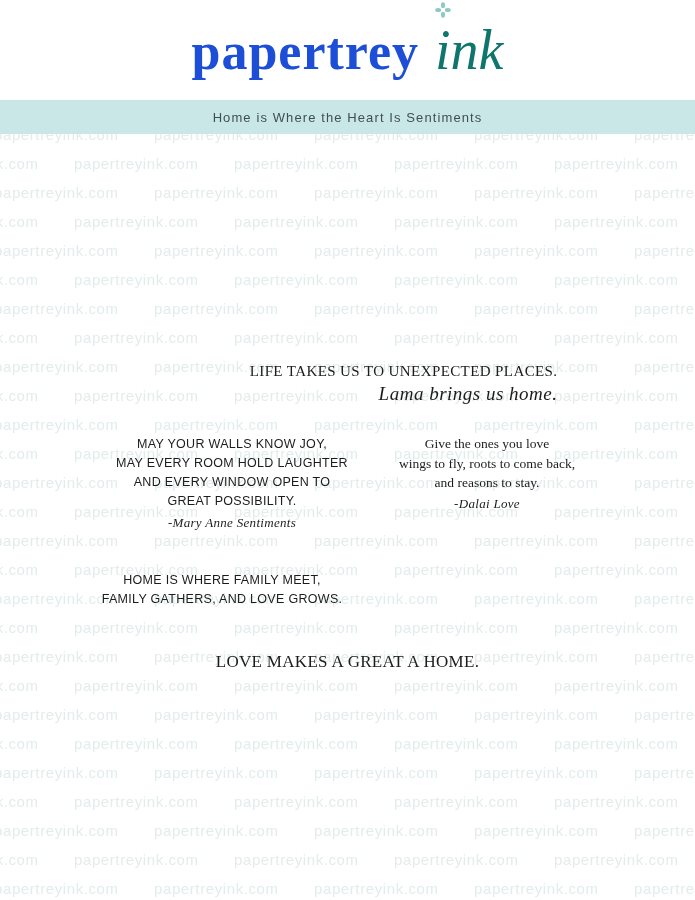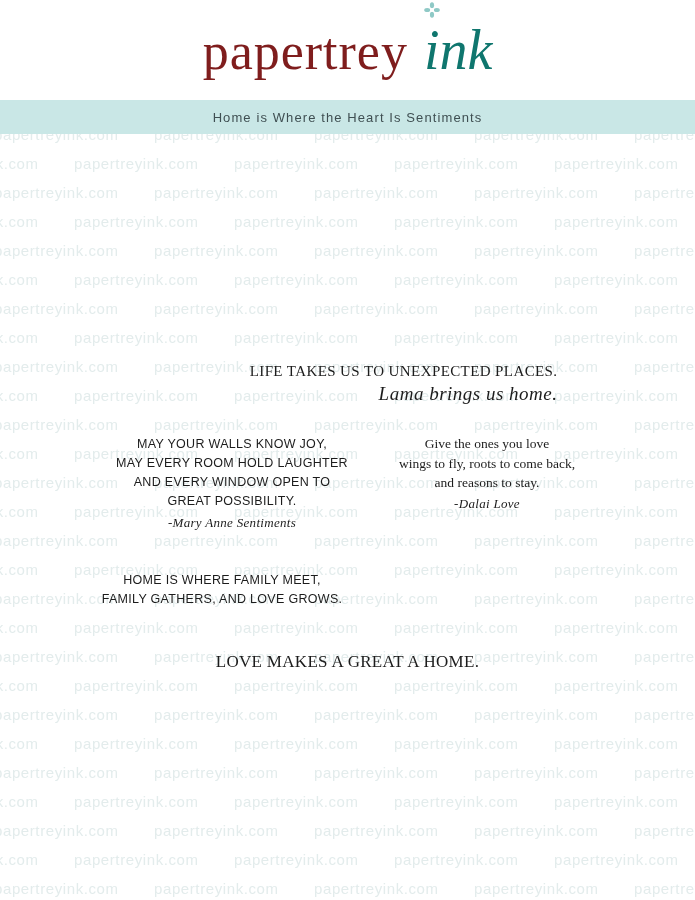--- a/index.html
+++ b/index.html
@@ -33,22 +33,22 @@
     position: relative;
     display: flex;
     align-items: baseline;
     justify-content: center;
     white-space: nowrap;
   }
   .logo-word {
     font-family: "Liberation Serif", serif;
     font-size: 52px;
     letter-spacing: 1px;
-    color: #7f1d1d;
-    font-weight: 400;
+    color: #1d4ed8;
+    font-weight: 700;
   }
   .logo-ink {
     font-family: "Liberation Serif", serif;
     font-style: italic;
     font-size: 56px;
     color: #0f766e;
     margin-left: 16px;
     font-weight: 400;
   }
   .logo-flower {

